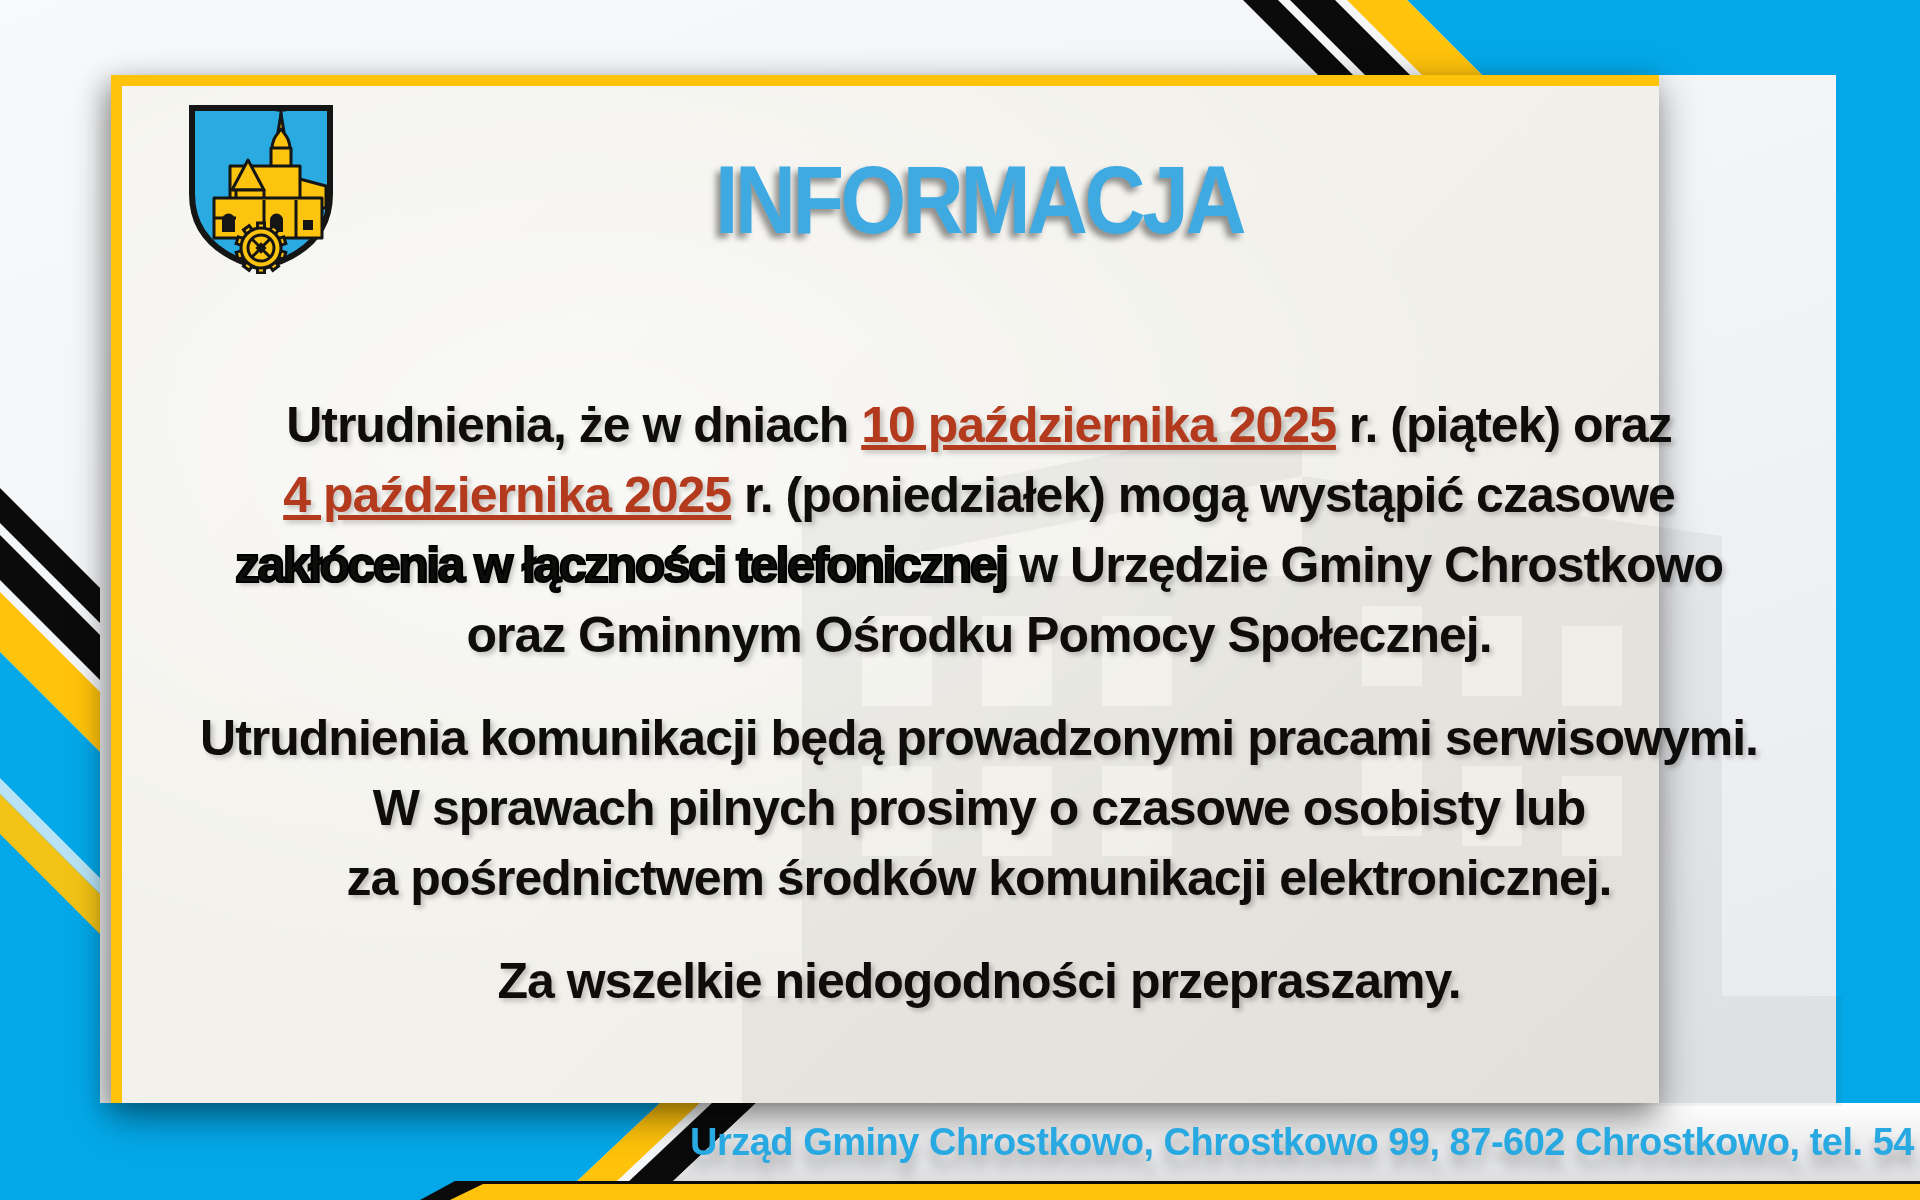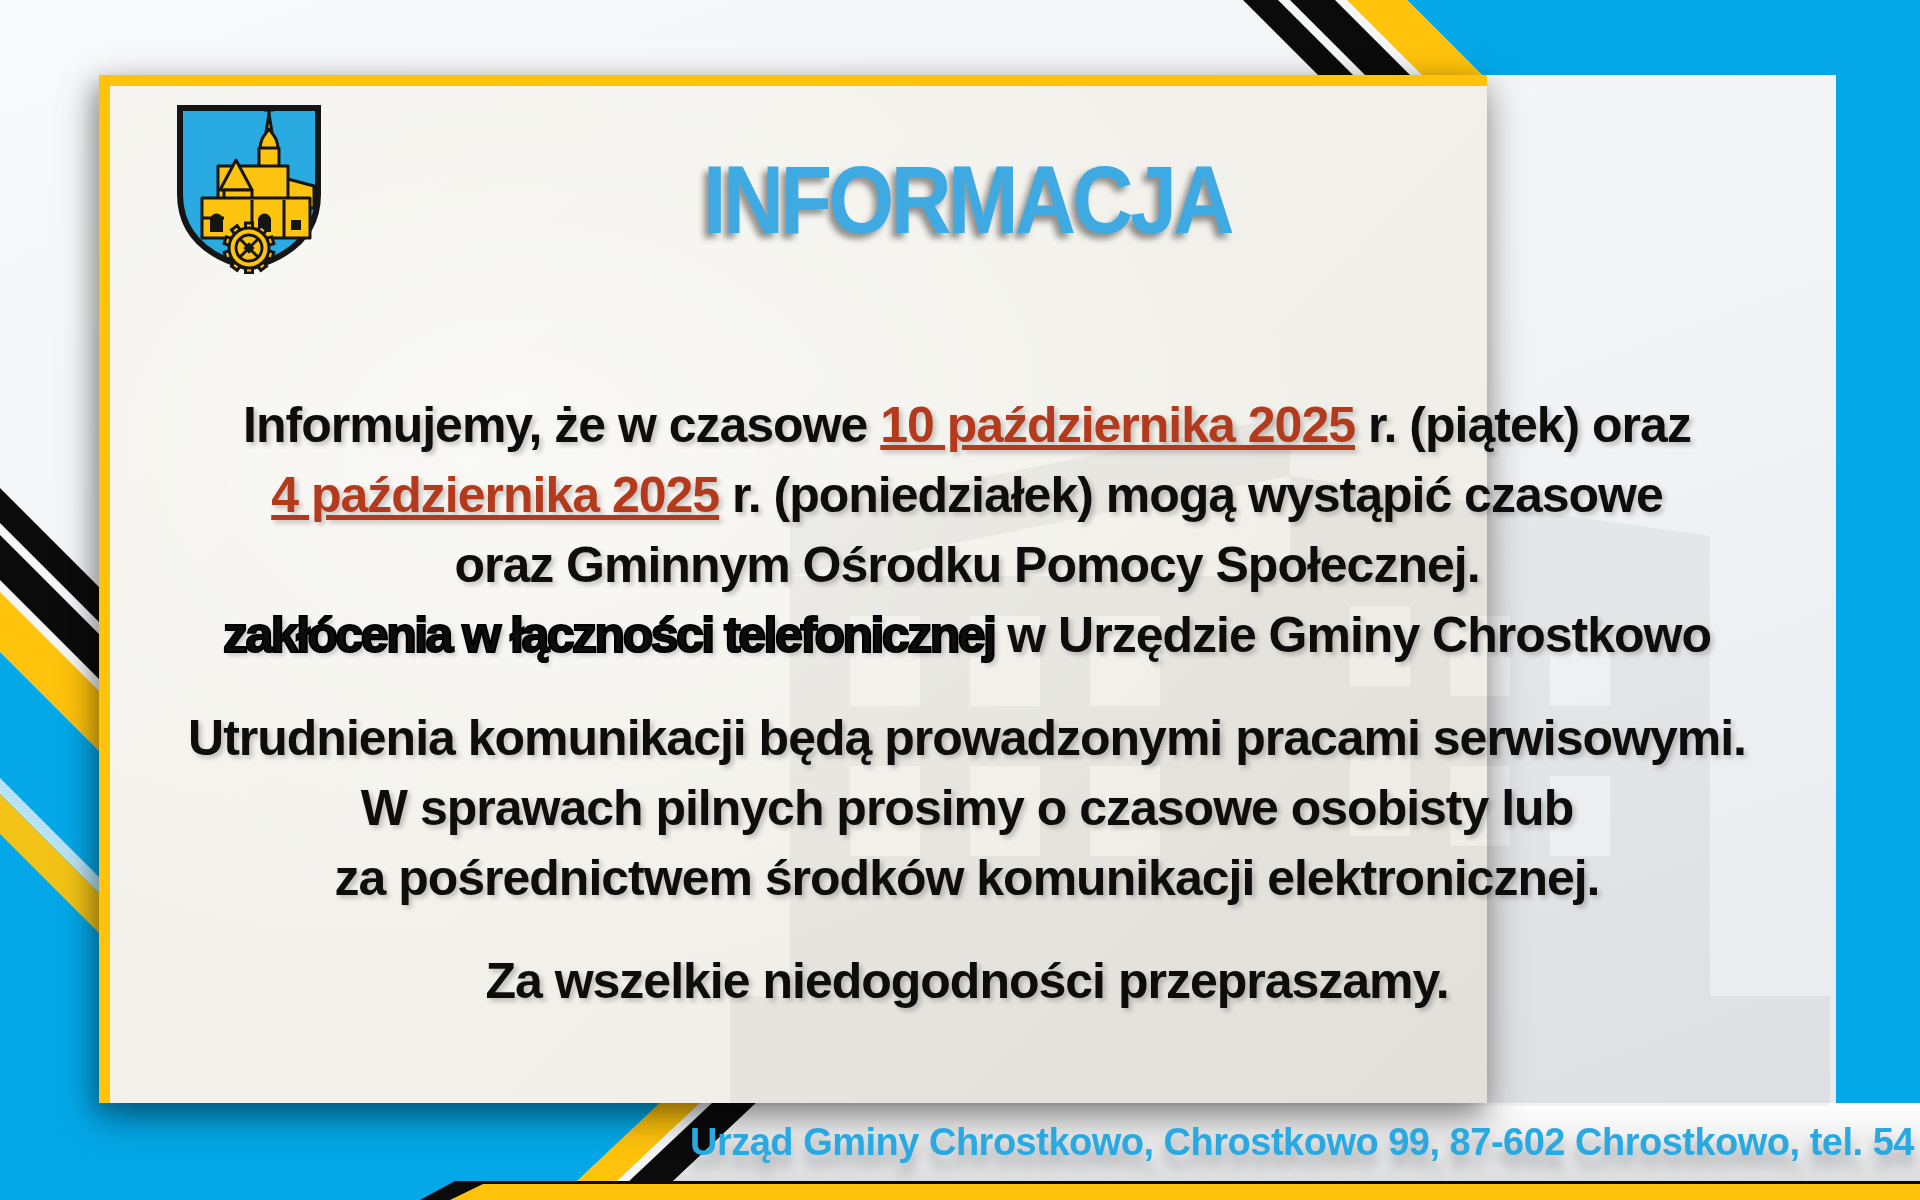--- a/index.html
+++ b/index.html
@@ -17,21 +17,21 @@
     background:linear-gradient(160deg,#f8f9fa 0%,#f3f4f6 45%,#e7e9ec 100%);
     font-family:"Liberation Sans","DejaVu Sans",sans-serif;
   }
   svg.decor{position:absolute;left:0;top:0;width:1920px;height:1200px;display:block;}
   .f-blue{fill:var(--background-blue);}
   .f-yellow{fill:var(--accent-yellow);}
   .f-black{fill:#0b0b0c;}
   .f-white{fill:#f6f7f8;}
 
   .card{
-    position:absolute;left:99px;top:75px;width:1388px;height:1028px;
+    position:absolute;left:111px;top:75px;width:1548px;height:1028px;
     box-sizing:border-box;
     background:
       radial-gradient(ellipse at 30% 35%, rgba(255,255,255,.55), rgba(255,255,255,0) 60%),
       linear-gradient(135deg,#f4f3ee 0%, var(--card-bg) 55%, #ecebe5 100%);
     border-top:11px solid var(--accent-yellow);
     border-left:11px solid var(--accent-yellow);
     box-shadow:0 14px 38px rgba(0,0,0,.38), -6px 8px 22px rgba(0,0,0,.22);
   }
   .watermark{position:absolute;left:620px;top:190px;width:1100px;height:830px;opacity:.055;}
 
@@ -164,24 +164,24 @@
         <line x1="66" y1="137" x2="84" y2="155" stroke="#151515" stroke-width="3"></line>
         <line x1="84" y1="137" x2="66" y2="155" stroke="#151515" stroke-width="3"></line>
         <rect x="71" y="142" width="8" height="8" fill="#151515" transform="rotate(45 75 146)"></rect>
       </g>
     </svg>
 
     <div class="title"><span class="squeeze">INFORMACJA</span></div>
 
     <div class="content">
         <div class="para">
-          <div class="line"><span class="seg-normal">Informujemy, że w czasowe </span><span class="seg-red">10 października 2025</span><span class="seg-normal"> r. (piątek) oraz</span></div>
+          <div class="line"><span class="seg-normal">Utrudnienia, że w dniach </span><span class="seg-red">10 października 2025</span><span class="seg-normal"> r. (piątek) oraz</span></div>
           <div class="line"><span class="seg-red">4 października 2025</span><span class="seg-normal"> r. (poniedziałek) mogą wystąpić czasowe</span></div>
+          <div class="line"><span class="seg-heavy">zakłócenia w łączności telefonicznej</span><span class="seg-normal"> w Urzędzie Gminy Chrostkowo</span></div>
           <div class="line"><span class="seg-normal">oraz Gminnym Ośrodku Pomocy Społecznej.</span></div>
-          <div class="line"><span class="seg-heavy">zakłócenia w łączności telefonicznej</span><span class="seg-normal"> w Urzędzie Gminy Chrostkowo</span></div>
         </div>
         <div class="para">
           <div class="line"><span class="seg-normal">Utrudnienia komunikacji będą prowadzonymi pracami serwisowymi.</span></div>
           <div class="line"><span class="seg-normal">W sprawach pilnych prosimy o czasowe osobisty lub</span></div>
           <div class="line"><span class="seg-normal">za pośrednictwem środków komunikacji elektronicznej.</span></div>
         </div>
         <div class="para">
           <div class="line"><span class="seg-normal">Za wszelkie niedogodności przepraszamy.</span></div>
         </div>
       </div>

